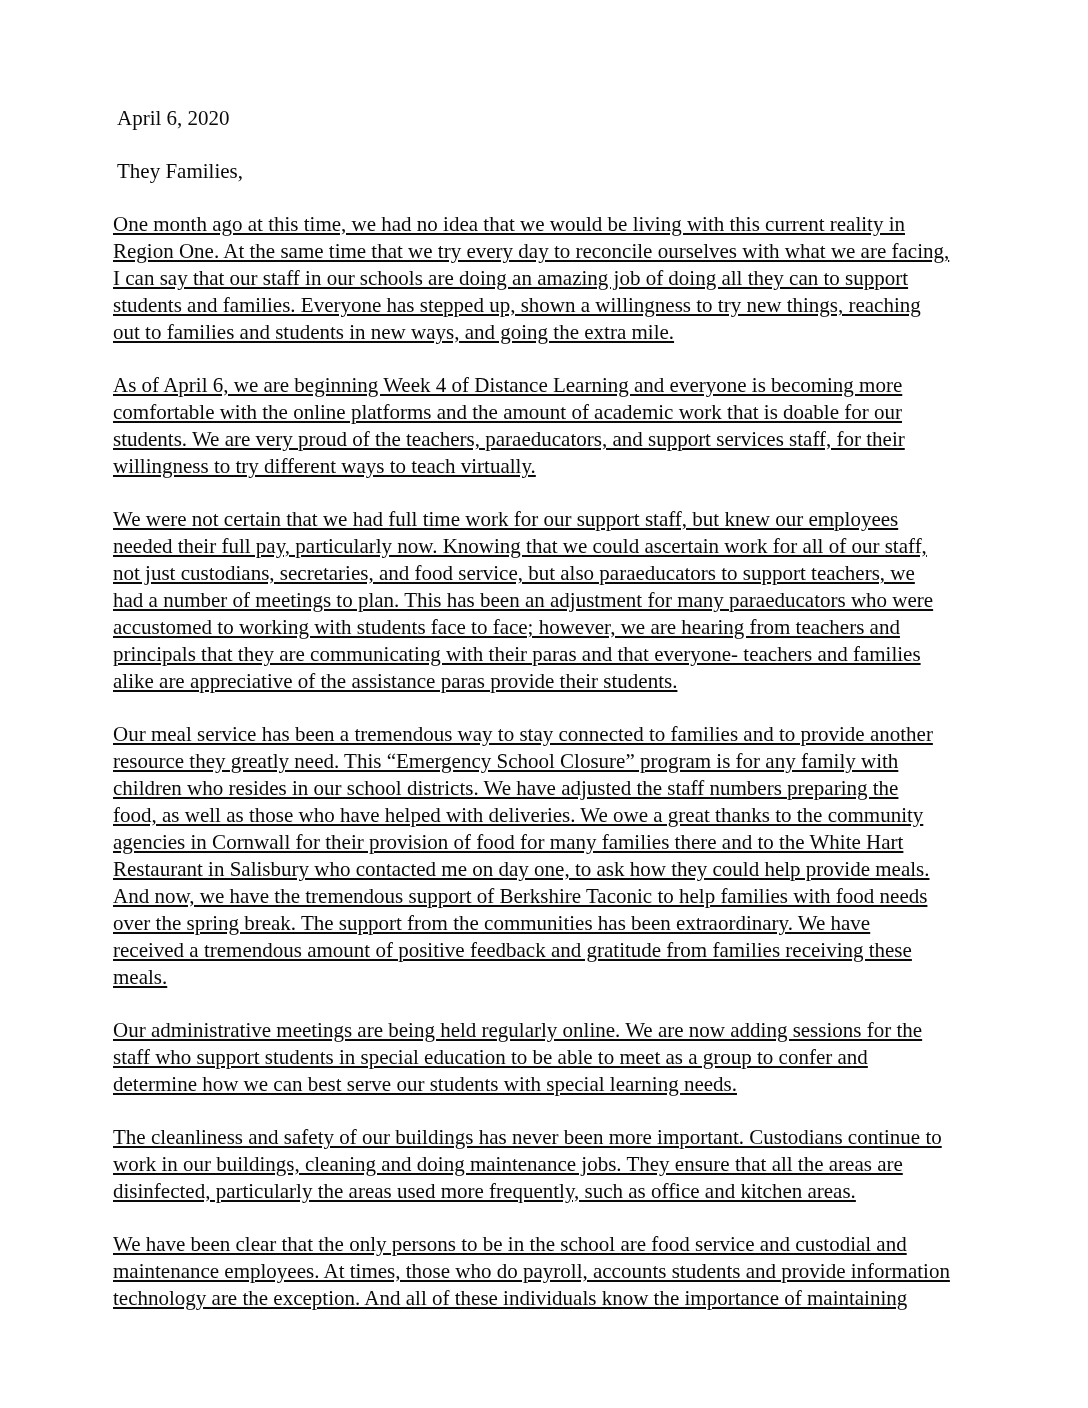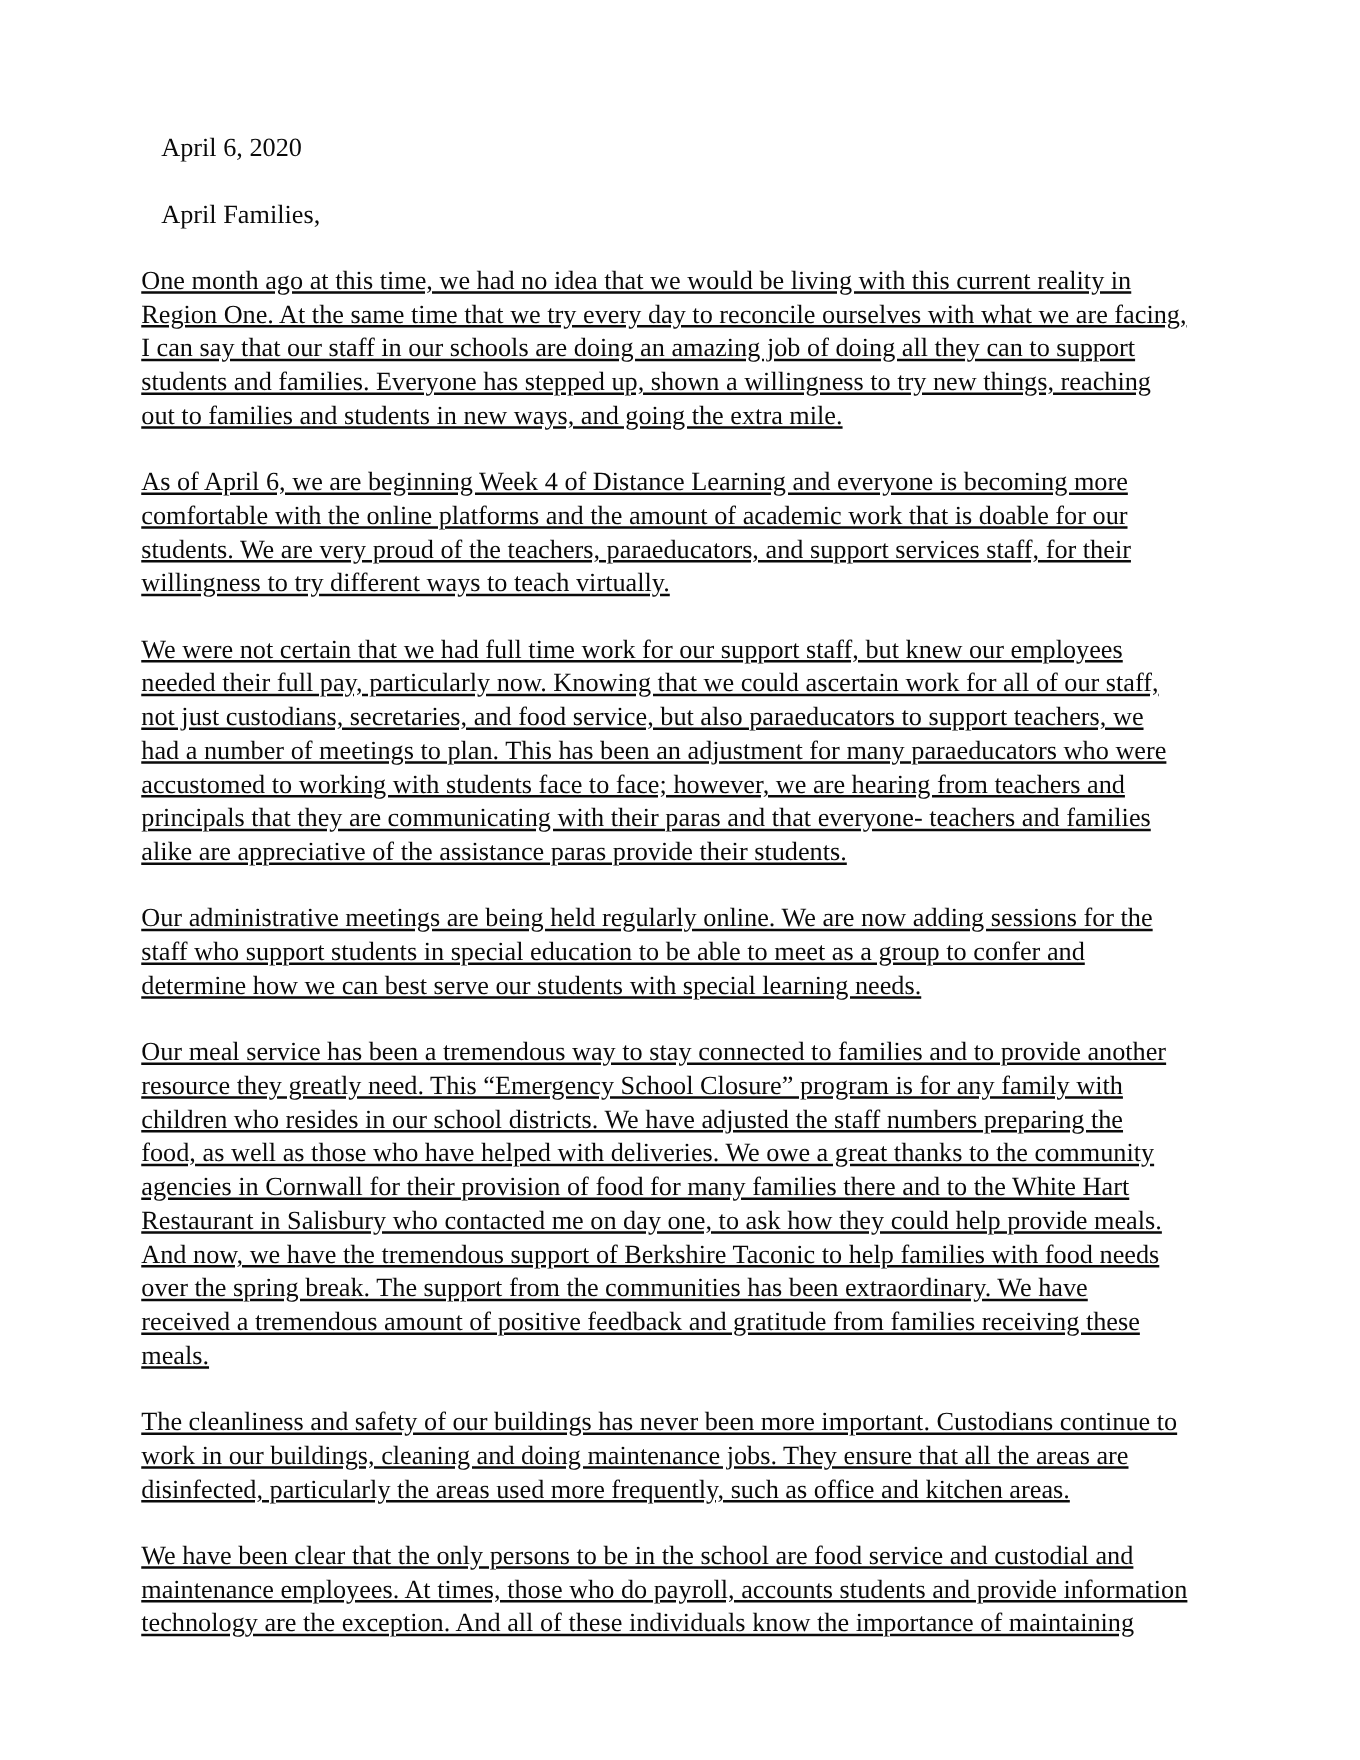--- a/index.html
+++ b/index.html
@@ -16,66 +16,66 @@
     box-sizing: border-box;
     padding: 105px 100px 0 113px;
     font-family: "Liberation Serif", "DejaVu Serif", serif;
     font-size: 21px;
     line-height: 27px;
     color: #0a0a0a;
     -webkit-font-smoothing: antialiased;
   }
   .line-block {
     white-space: pre;          
-    margin: 0 0 26px 16px;
+    margin: 0 0 26px 4px;
   }
   .para {
     white-space: pre;
     margin: 0 0 26px 0;
     text-decoration: underline;
   }
 </style>
 </head>
 <body>
 
 <div class="page">
   <div class="line-block">April 6, 2020</div>
 
-  <div class="line-block">April Families,</div>
+  <div class="line-block">They Families,</div>
 
   <div>
       <p class="para">One month ago at this time, we had no idea that we would be living with this current reality in
 Region One. At the same time that we try every day to reconcile ourselves with what we are facing,
 I can say that our staff in our schools are doing an amazing job of doing all they can to support
 students and families. Everyone has stepped up, shown a willingness to try new things, reaching
 out to families and students in new ways, and going the extra mile.</p>
       <p class="para">As of April 6, we are beginning Week 4 of Distance Learning and everyone is becoming more
 comfortable with the online platforms and the amount of academic work that is doable for our
 students. We are very proud of the teachers, paraeducators, and support services staff, for their
 willingness to try different ways to teach virtually.</p>
       <p class="para">We were not certain that we had full time work for our support staff, but knew our employees
 needed their full pay, particularly now. Knowing that we could ascertain work for all of our staff,
 not just custodians, secretaries, and food service, but also paraeducators to support teachers, we
 had a number of meetings to plan. This has been an adjustment for many paraeducators who were
 accustomed to working with students face to face; however, we are hearing from teachers and
 principals that they are communicating with their paras and that everyone- teachers and families
 alike are appreciative of the assistance paras provide their students.</p>
-      <p class="para">Our administrative meetings are being held regularly online. We are now adding sessions for the
-staff who support students in special education to be able to meet as a group to confer and
-determine how we can best serve our students with special learning needs.</p>
       <p class="para">Our meal service has been a tremendous way to stay connected to families and to provide another
 resource they greatly need. This “Emergency School Closure” program is for any family with
 children who resides in our school districts. We have adjusted the staff numbers preparing the
 food, as well as those who have helped with deliveries. We owe a great thanks to the community
 agencies in Cornwall for their provision of food for many families there and to the White Hart
 Restaurant in Salisbury who contacted me on day one, to ask how they could help provide meals.
 And now, we have the tremendous support of Berkshire Taconic to help families with food needs
 over the spring break. The support from the communities has been extraordinary. We have
 received a tremendous amount of positive feedback and gratitude from families receiving these
 meals.</p>
+      <p class="para">Our administrative meetings are being held regularly online. We are now adding sessions for the
+staff who support students in special education to be able to meet as a group to confer and
+determine how we can best serve our students with special learning needs.</p>
       <p class="para">The cleanliness and safety of our buildings has never been more important. Custodians continue to
 work in our buildings, cleaning and doing maintenance jobs. They ensure that all the areas are
 disinfected, particularly the areas used more frequently, such as office and kitchen areas.</p>
       <p class="para">We have been clear that the only persons to be in the school are food service and custodial and
 maintenance employees. At times, those who do payroll, accounts students and provide information
 technology are the exception. And all of these individuals know the importance of maintaining</p>
     </div>
 </div>
 
 </body></html>

